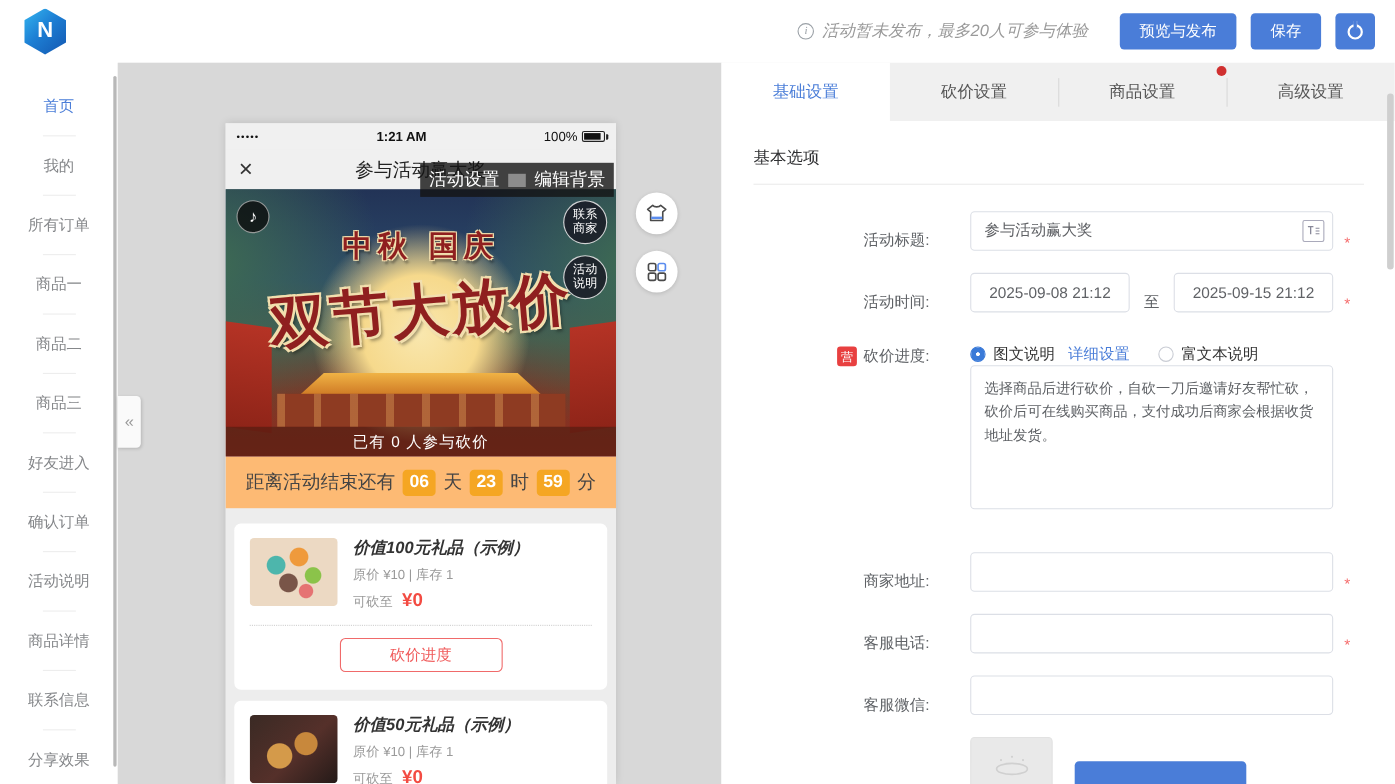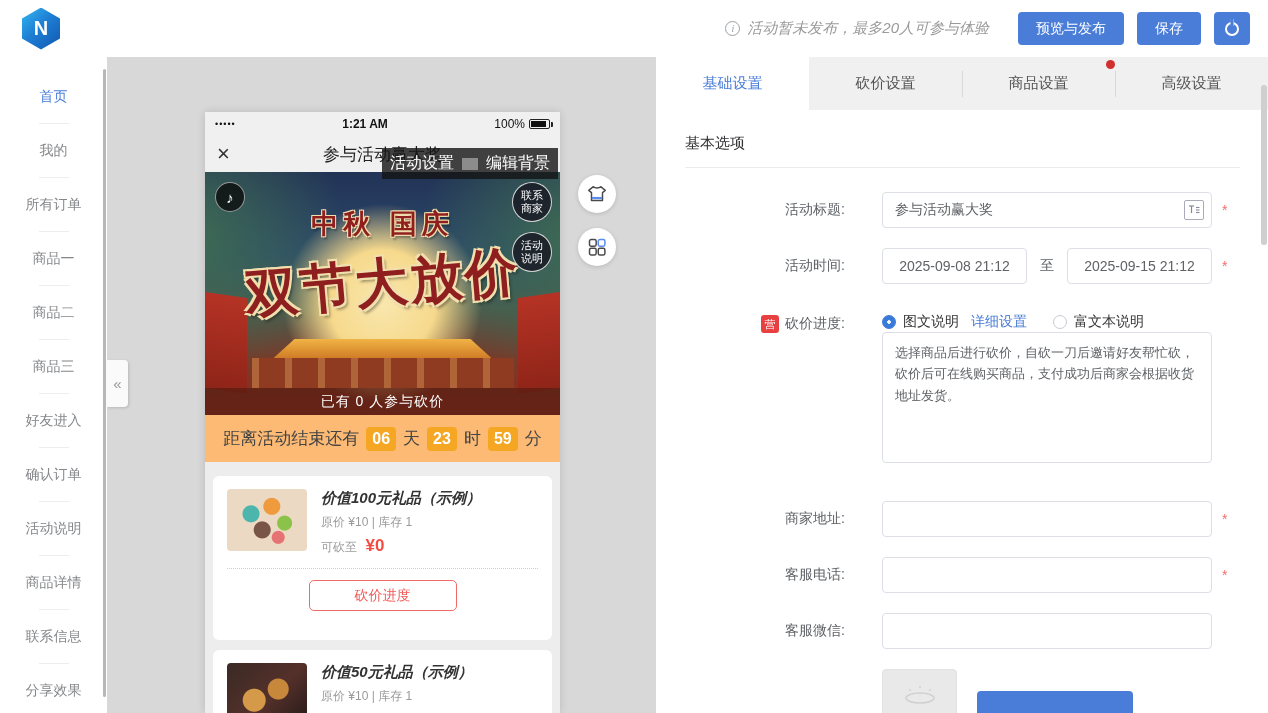--- a/index.html
+++ b/index.html
@@ -118,34 +118,34 @@
       #ecd9c3; }
   .img-2 { background:
       radial-gradient(circle at 34% 60%, #d49a4a 0 11px, rgba(0,0,0,0) 12px),
       radial-gradient(circle at 64% 42%, #c8883c 0 10px, rgba(0,0,0,0) 11px),
       linear-gradient(135deg,#3a2a24,#55302a 55%,#241a18); }
   .prod-title { font-size:15px; font-weight:bold; color:#333; margin-bottom:6px;font-style:italic; }
   .prod-meta { font-size:12px; color:#9a9a9a; margin-bottom:5px; }
   .cut-label { font-size:12px; color:#9a9a9a; }
   .cut-price { font-size:17px; font-weight:bold; color:#f34b42; margin-left:4px; }
   .dotted { border-top:1px dotted #cfcfcf; margin-top:12px; }
-  .progress-btn { display:block; margin:11px auto 16px; width:148px; height:31px; background:#fff;
+  .progress-btn { display:block; margin:11px auto 3px; width:148px; height:31px; background:#fff;
     border:1px solid #f06a6a; color:#f05a5a; border-radius:5px; font-size:14px; cursor:pointer; font-family:inherit; }
 
   
   .settings { width:612px; display:flex; flex-direction:column; background:#fff; position:relative; }
   .tabbar { height:53px; display:flex; background:#f0f0f0; position:relative; flex-shrink:0; }
   .tab { flex:1; display:flex; align-items:center; justify-content:center; font-size:15px; color:#555;
     cursor:pointer; position:relative; }
   .tab.active { background:#fff; color:#4a7dd8; }
   .tab.divided::before { content:""; position:absolute; left:0; top:14px; width:1px; height:26px; background:#d9d9d9; }
   .notice-dot { position:absolute; left:450px; top:3px; width:9px; height:9px; border-radius:50%; background:#d03030; }
   .tab-content { flex:1; background:#fff; padding:24px 28px 0 29px; overflow:hidden; }
   .section-title { font-size:15px; color:#303133; padding-bottom:14px; border-bottom:1px solid #ececec; margin-bottom:24px; }
-  .f-row { display:flex; align-items:center; margin-bottom:20px; }
+  .f-row { display:flex; align-items:flex-end; margin-bottom:20px; }
   .f-row.top { align-items:flex-start; }
   .f-label { width:160px; text-align:right; font-size:14px; color:#5f6266; margin-right:37px;
     display:flex; justify-content:flex-end; align-items:center; gap:6px; flex-shrink:0; }
   .f-input { width:330px; height:36px; border:1px solid #dcdfe6; border-radius:4px; padding:0 12px;
     font-size:14px; color:#606266; background:#fff; font-family:inherit; outline:none; }
   .input-wrap { position:relative; width:330px; }
   .input-wrap .f-input { width:100%; padding-right:40px; }
   .txt-icon { position:absolute; right:8px; top:8px; width:20px; height:20px; border:1px solid #aab;
     border-radius:2px; background:#fff; display:flex; align-items:center; justify-content:center; cursor:pointer; }
   .time-input { width:145px; text-align:center; padding:0 6px; }

